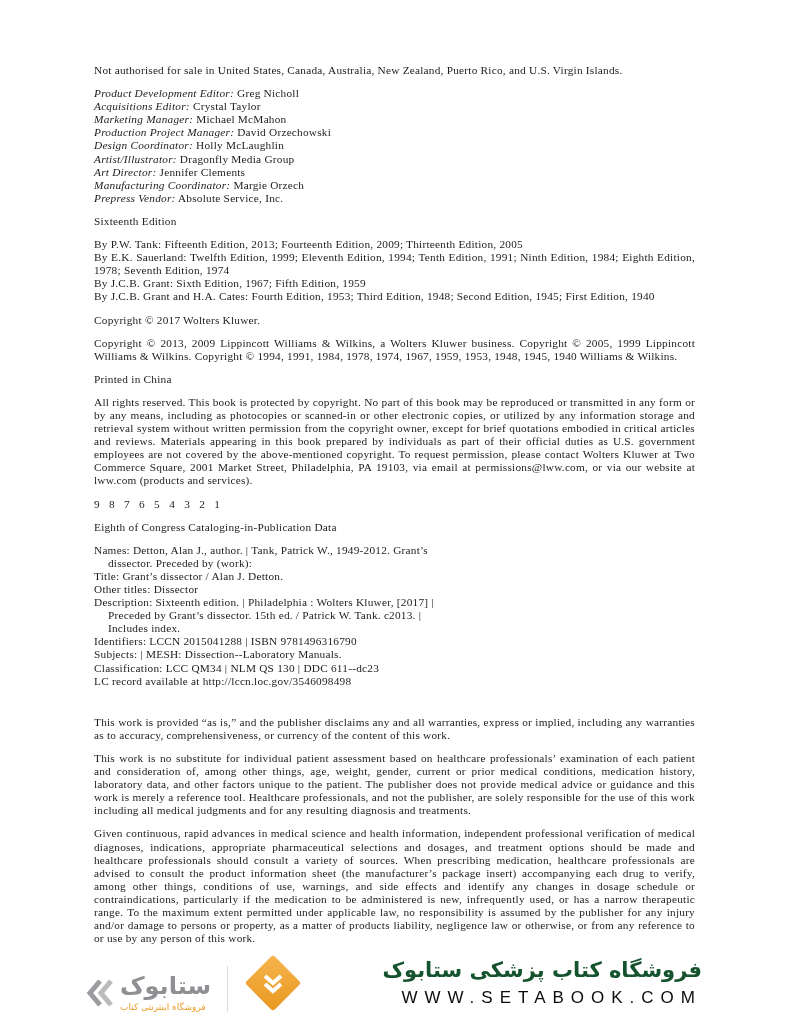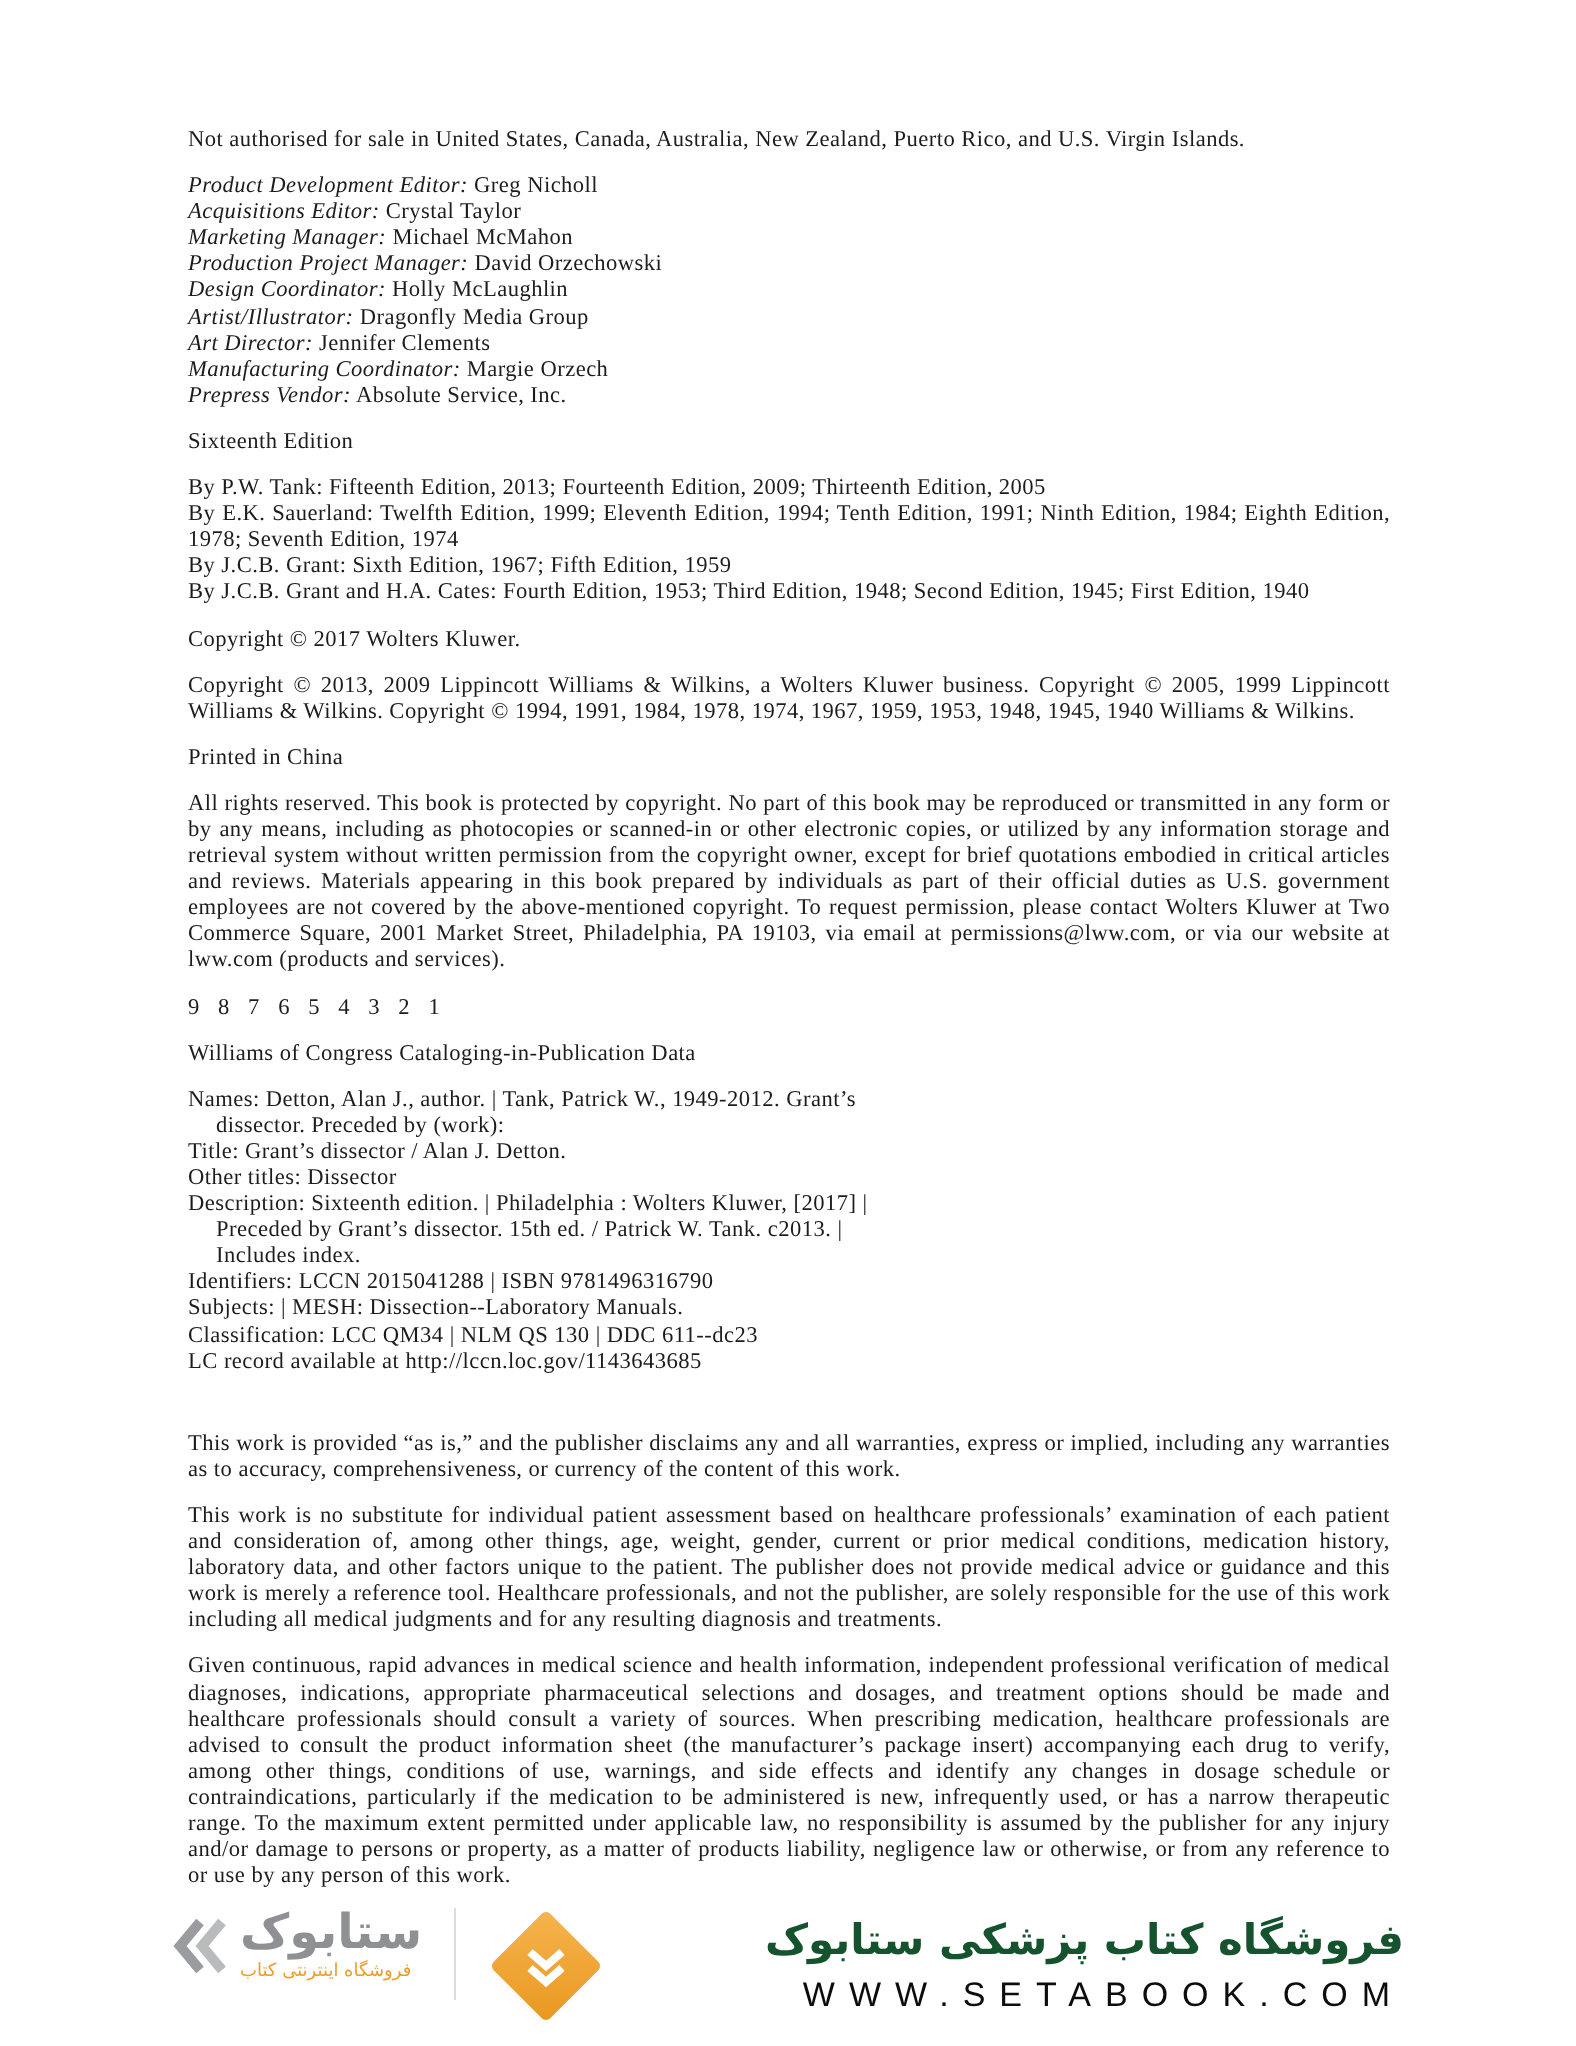--- a/index.html
+++ b/index.html
@@ -30,21 +30,21 @@
   .footer {
     position: absolute;
     left: 0; right: 0; bottom: 0;
     height: 76px;
     padding: 6px 42px 10px 40px;
     display: flex;
     align-items: center;
     justify-content: space-between;
     background: #ffffff;
   }
-  .footer-left { display: flex; align-items: flex-start; gap: 16px; }
+  .footer-left { display: flex; align-items: flex-end; gap: 16px; }
   .logo { display: flex; align-items: center; gap: 6px; }
   .logo-chev { display: flex; align-items: center; }
   .logo-texts { display: flex; flex-direction: column; align-items: flex-end; direction: rtl; }
   .logo-fa {
     font-family: "DejaVu Sans", sans-serif;
     font-size: 24px; font-weight: bold; color: #8e9093; line-height: 1.05;
   }
   .logo-sub {
     font-family: "DejaVu Sans", sans-serif;
     font-size: 9px; color: #ec9d27; margin-top: 2px;
@@ -105,34 +105,34 @@
     <p class="block">Copyright © 2017 Wolters Kluwer.</p>
 
     <p class="block para">Copyright © 2013, 2009 Lippincott Williams &amp; Wilkins, a Wolters Kluwer business. Copyright © 2005, 1999 Lippincott Williams &amp; Wilkins. Copyright © 1994, 1991, 1984, 1978, 1974, 1967, 1959, 1953, 1948, 1945, 1940 Williams &amp; Wilkins.</p>
 
     <p class="block">Printed in China</p>
 
     <p class="block para">All rights reserved. This book is protected by copyright. No part of this book may be reproduced or transmitted in any form or by any means, including as photocopies or scanned-in or other electronic copies, or utilized by any information storage and retrieval system without written permission from the copyright owner, except for brief quotations embodied in critical articles and reviews. Materials appearing in this book prepared by individuals as part of their official duties as U.S. government employees are not covered by the above-mentioned copyright. To request permission, please contact Wolters Kluwer at Two Commerce Square, 2001 Market Street, Philadelphia, PA 19103, via email at permissions@lww.com, or via our website at lww.com (products and services).</p>
 
     <p class="block printline">9   8   7   6   5   4   3   2   1</p>
 
-    <p class="block">Williams of Congress Cataloging-in-Publication Data</p>
+    <p class="block">Eighth of Congress Cataloging-in-Publication Data</p>
 
     <div class="block">
       <p>Names: Detton, Alan J., author. | Tank, Patrick W., 1949-2012. Grant’s</p>
       <p class="indent">dissector. Preceded by (work):</p>
       <p>Title: Grant’s dissector / Alan J. Detton.</p>
       <p>Other titles: Dissector</p>
       <p>Description: Sixteenth edition. | Philadelphia : Wolters Kluwer, [2017] |</p>
       <p class="indent">Preceded by Grant’s dissector. 15th ed. / Patrick W. Tank. c2013. |</p>
       <p class="indent">Includes index.</p>
       <p>Identifiers: LCCN 2015041288 | ISBN 9781496316790</p>
       <p>Subjects: | MESH: Dissection--Laboratory Manuals.</p>
       <p>Classification: LCC QM34 | NLM QS 130 | DDC 611--dc23</p>
-      <p>LC record available at http://lccn.loc.gov/1143643685</p>
+      <p>LC record available at http://lccn.loc.gov/3546098498</p>
     </div>
 
     <p class="block-lg para">This work is provided “as is,” and the publisher disclaims any and all warranties, express or implied, including any warranties as to accuracy, comprehensiveness, or currency of the content of this work.</p>
 
     <p class="block para">This work is no substitute for individual patient assessment based on healthcare professionals’ examination of each patient and consideration of, among other things, age, weight, gender, current or prior medical conditions, medication history, laboratory data, and other factors unique to the patient. The publisher does not provide medical advice or guidance and this work is merely a reference tool. Healthcare professionals, and not the publisher, are solely responsible for the use of this work including all medical judgments and for any resulting diagnosis and treatments.</p>
 
     <p class="block para">Given continuous, rapid advances in medical science and health information, independent professional verification of medical diagnoses, indications, appropriate pharmaceutical selections and dosages, and treatment options should be made and healthcare professionals should consult a variety of sources. When prescribing medication, healthcare professionals are advised to consult the product information sheet (the manufacturer’s package insert) accompanying each drug to verify, among other things, conditions of use, warnings, and side effects and identify any changes in dosage schedule or contraindications, particularly if the medication to be administered is new, infrequently used, or has a narrow therapeutic range. To the maximum extent permitted under applicable law, no responsibility is assumed by the publisher for any injury and/or damage to persons or property, as a matter of products liability, negligence law or otherwise, or from any reference to or use by any person of this work.</p>
 
   </div>
 

